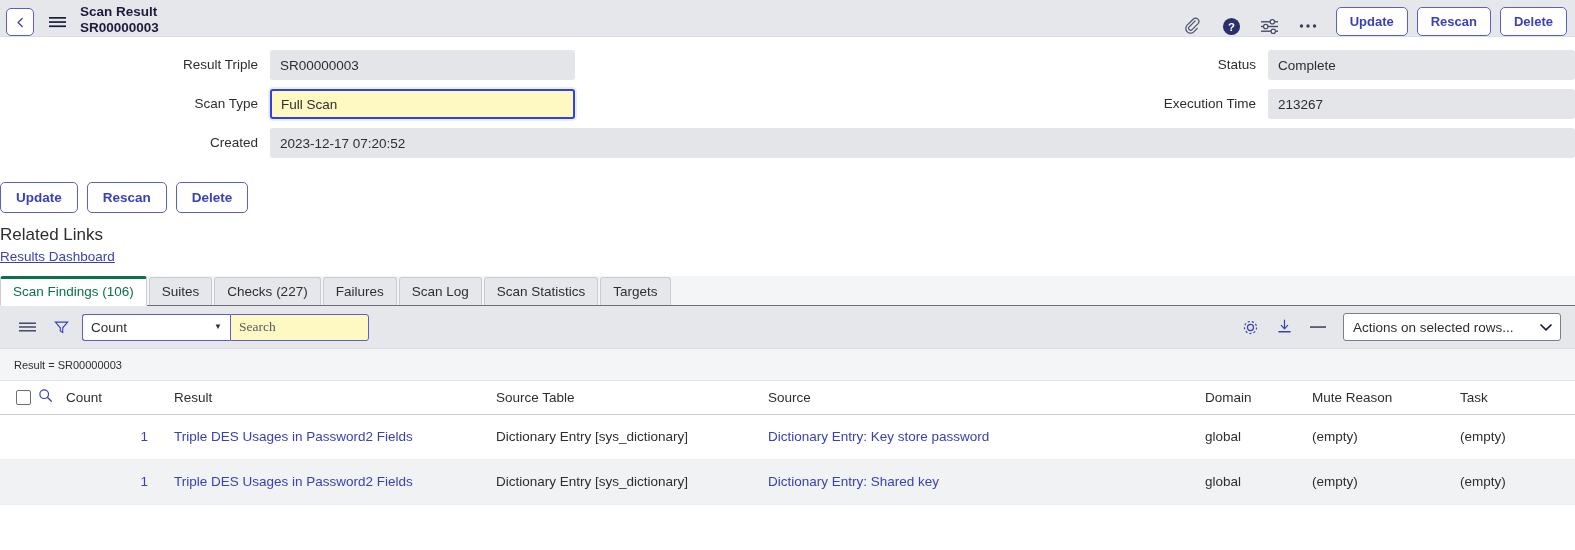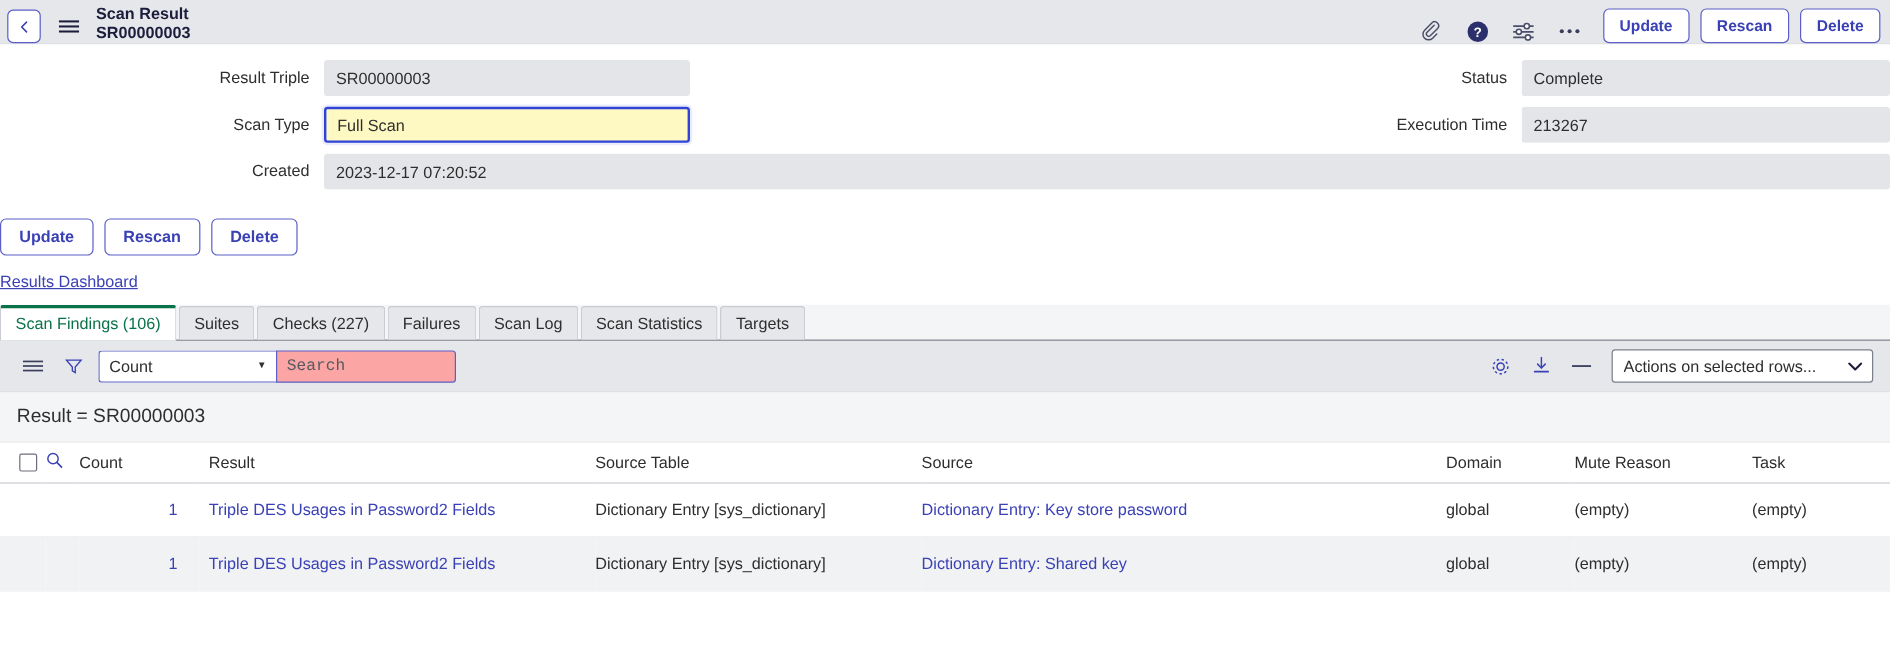--- a/index.html
+++ b/index.html
@@ -213,25 +213,25 @@
     outline: none;
   }
   .count-wrap { position: relative; display: flex; align-items: center; margin-left: 8px;}
   .count-caret {
     position: absolute; right: 8px; top: 50%; transform: translateY(-50%);
     pointer-events: none; color: #2e2e2e; font-size: 8px; line-height: 1;
   }
   .search-input {
     border: 1px solid #5b5fc7;
     border-radius: 0 3px 3px 0;
-    background: #fca5a5;
+    background: #fef9c3;
     height: 27px;
-    width: 150px;
+    width: 139px;
     padding: 0 8px;
-    font-family: Liberation Mono, monospace;
+    font-family: Liberation Serif, serif;
     font-size: 13.5px;
     color: #2e2e2e;
     outline: none;
   }
   .search-input::placeholder { color: #56595f; opacity: 1; }
   .lt-right {
     margin-left: auto;
     display: flex; align-items: center; gap: 8px;
   }
   .rows-select {
@@ -250,24 +250,24 @@
   }
   .rows-wrap { position: relative; display: flex; align-items: center; margin-left: 4px; }
   .rows-caret {
     position: absolute; right: 9px; top: 50%; transform: translateY(-50%);
     pointer-events: none;
   }
 
   
   .filter-bar {
     background: #f4f5f7;
-    height: 42px;
+    height: 32px;
     display: flex; align-items: center;
     padding-left: 14px;
-    font-size: 16px;
+    font-size: 11px;
     color: #2e2e2e;
     border-bottom: 1px solid #e3e5e9;
   }
 
   
   table.list { width: 100%; border-collapse: collapse; table-layout: fixed; background: #ffffff; }
   table.list thead th {
     text-align: left;
     font-weight: normal;
     font-size: 13.5px;
@@ -403,20 +403,21 @@
   </div>
 </div>
 
 <div class="action-bar">
   <button class="abtn">Update</button>
   <button class="abtn">Rescan</button>
   <button class="abtn">Delete</button>
 </div>
 
 <div class="related-wrap">
+  <div class="related-title">Related Links</div>
   <a class="related-link">Results Dashboard</a>
 </div>
 
 <div class="tabs-row">
   <div class="tab active">Scan Findings (106)</div>
   <div class="tab">Suites</div>
   <div class="tab">Checks (227)</div>
   <div class="tab">Failures</div>
   <div class="tab">Scan Log</div>
   <div class="tab">Scan Statistics</div>

